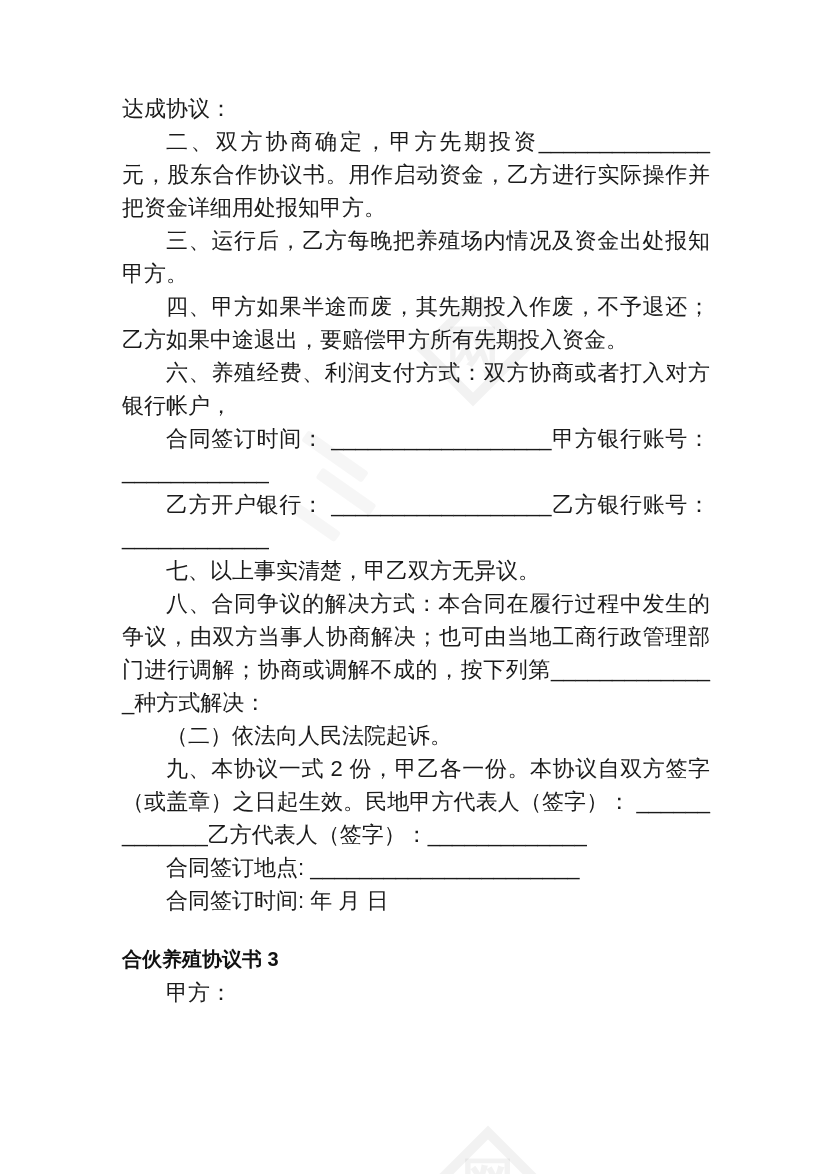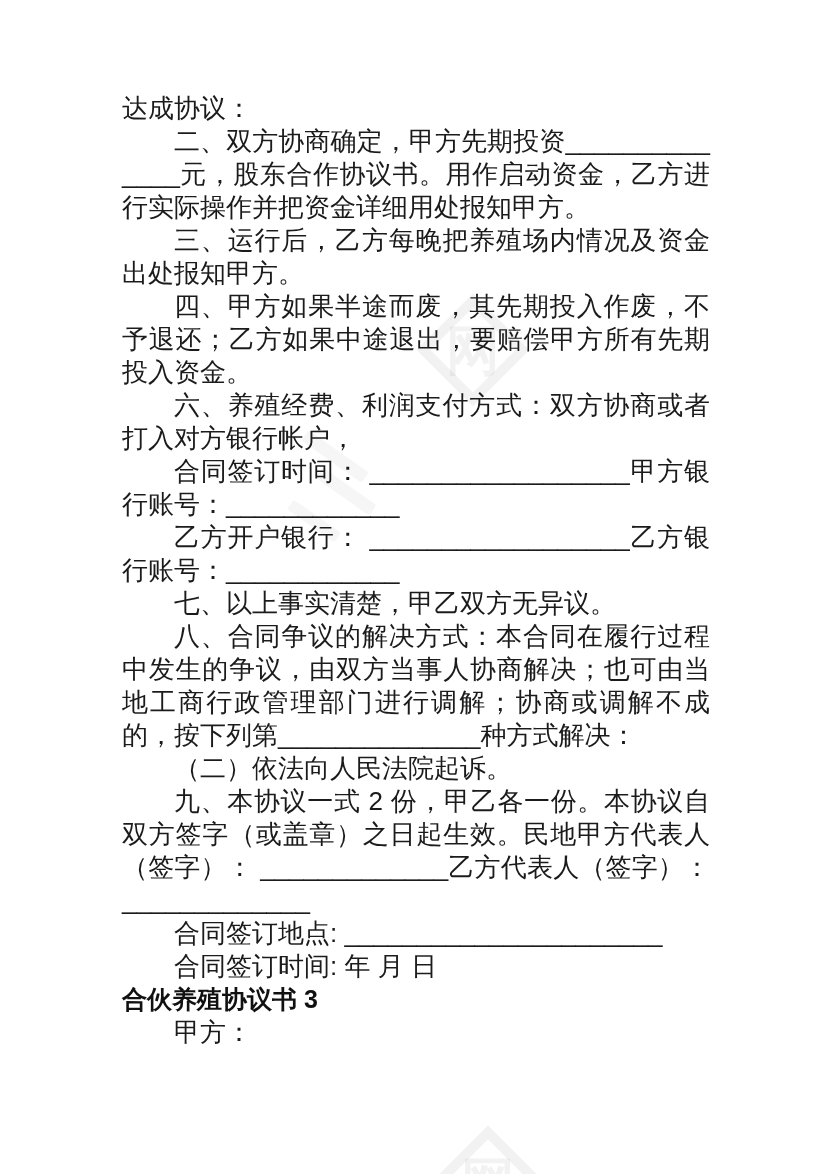--- a/index.html
+++ b/index.html
@@ -16,33 +16,34 @@
   
   .doc {
     position: absolute;
     left: 122px;
     top: 92px;
     width: 588px;
     z-index: 1;
   }
   .para {
     margin: 0;
-    font-size: 26px;
+    font-size: 22px;
     line-height: 33px;
     text-align: justify;
     text-justify: inter-ideograph;
     text-indent: 2em;
     word-break: break-all;
   }
   .para.no-indent { text-indent: 0; }
   .para.heading {
     text-indent: 0;
     font-weight: bold;
-    font-size: 25px;
+    font-size: 20px;
     color: #111;
+    margin-top: 26px;
   }
 
   
   .watermark { position: absolute; z-index: 0; }
   .wm-diamond {
     width: 60px;
     height: 60px;
     border: 10px solid rgba(0,0,0,0.05);
     transform: rotate(45deg);
     display: flex;

